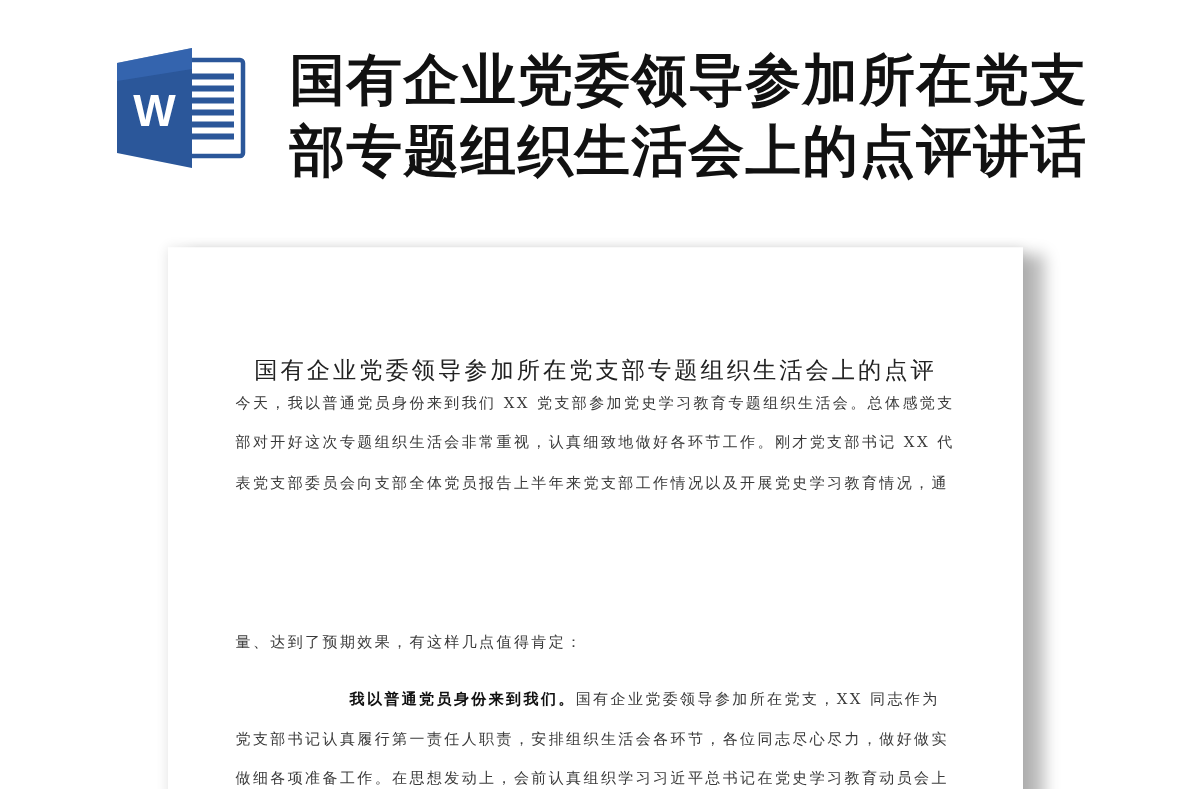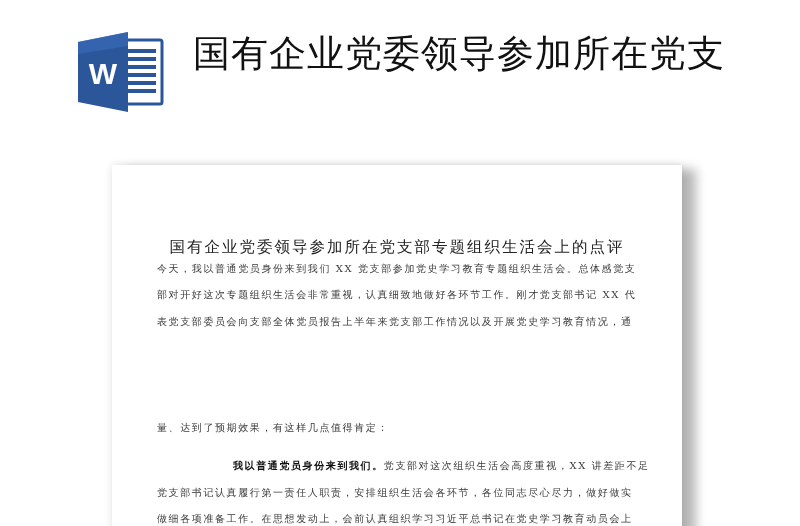--- a/index.html
+++ b/index.html
@@ -31,21 +31,21 @@
   .header-title {
     position: absolute;
     left: 193px;
     top: 30px;
     width: 520px;
     font-family: "DejaVu Sans", sans-serif;
     font-size: 37px;
     line-height: 47px;
     color: #111111;
     letter-spacing: 1px;
-    font-weight: normal;
+    font-weight: bold;
   }
   .header-title div { white-space: nowrap; }
 
   .page-shadow {
     position: absolute;
     left: 112px;
     top: 165px;
     width: 570px;
     height: 400px;
     background: #ffffff;
@@ -101,29 +101,30 @@
     <rect x="46" y="41" width="34" height="4" fill="#2b579a"></rect>
     <rect x="46" y="49" width="34" height="4" fill="#2b579a"></rect>
     <rect x="46" y="57" width="34" height="4" fill="#2b579a"></rect>
 
     <polygon points="2,10 52,0 52,80 2,70" fill="#2b579a"></polygon>
     <polygon points="2,10 52,0 52,14 2,22" fill="#3c6fbf" opacity="0.55"></polygon>
     <text x="27" y="52" text-anchor="middle" font-family="Liberation Sans, sans-serif" font-weight="bold" font-size="30" fill="#ffffff">W</text>
   </svg>
   <div class="header-title">
     <div>国有企业党委领导参加所在党支</div>
+    <div>部专题组织生活会上的点评讲话</div>
   </div>
 </div>
 
 <div class="page-shadow"></div>
 <div class="page">
   <div class="doc-title l1">国有企业党委领导参加所在党支部专题组织生活会上的点评</div>
 
   <div class="body-line" style="top:97px">今天，我以普通党员身份来到我们 XX 党支部参加党史学习教育专题组织生活会。总体感觉支</div>
   <div class="body-line" style="top:123px">部对开好这次专题组织生活会非常重视，认真细致地做好各环节工作。刚才党支部书记 XX 代</div>
   <div class="body-line" style="top:150px">表党支部委员会向支部全体党员报告上半年来党支部工作情况以及开展党史学习教育情况，通</div>
   <div class="body-line" style="top:256px">量、达到了预期效果，有这样几点值得肯定：</div>
 
-  <div class="body-line" style="top:294px; left:121px;"><b>我以普通党员身份来到我们。</b><span>党支部对这次组织生活会高度重视，XX 讲差距不足</span></div>
+  <div class="body-line" style="top:294px; left:121px;"><b>我以普通党员身份来到我们。</b><span>国有企业党委领导参加所在党支，XX 同志作为</span></div>
 
   <div class="body-line" style="top:321px">党支部书记认真履行第一责任人职责，安排组织生活会各环节，各位同志尽心尽力，做好做实</div>
   <div class="body-line" style="top:347px">做细各项准备工作。在思想发动上，会前认真组织学习习近平总书记在党史学习教育动员会上</div>
 </div>
 
 </body></html>

